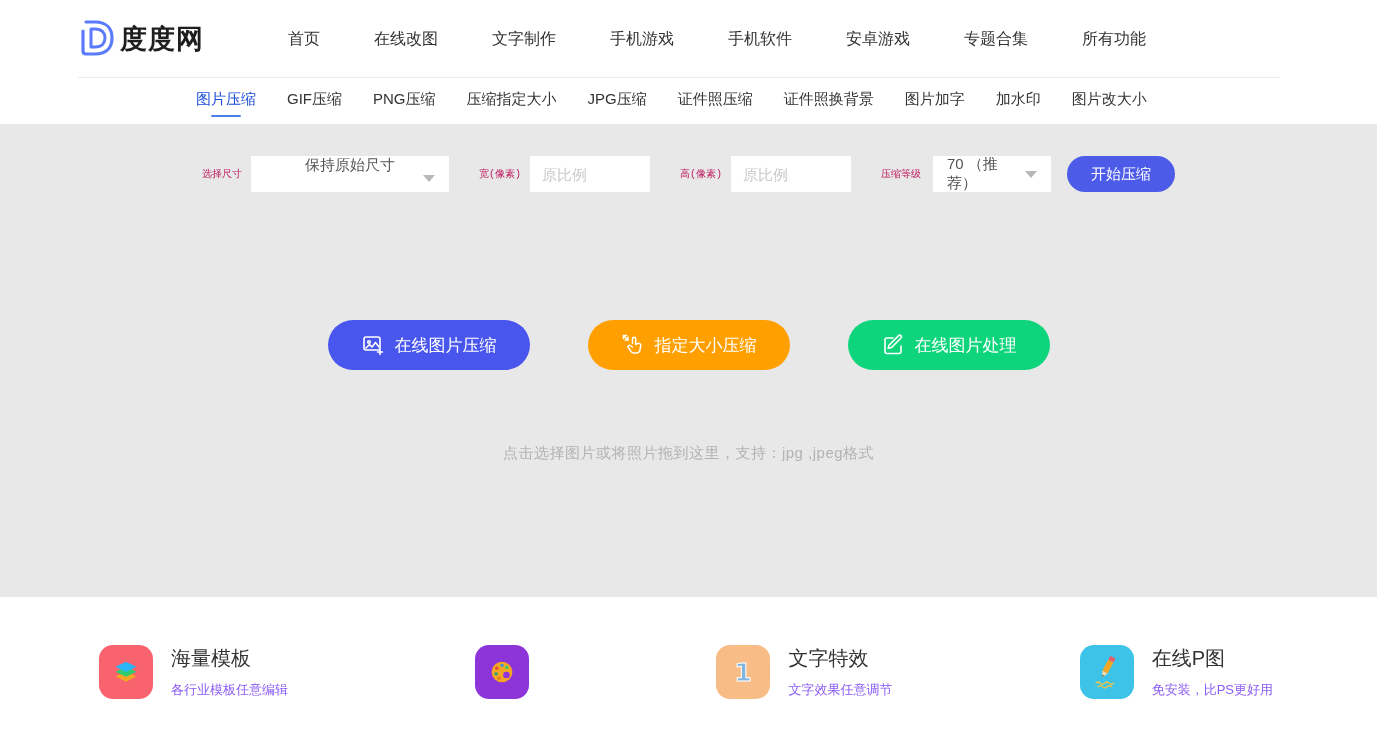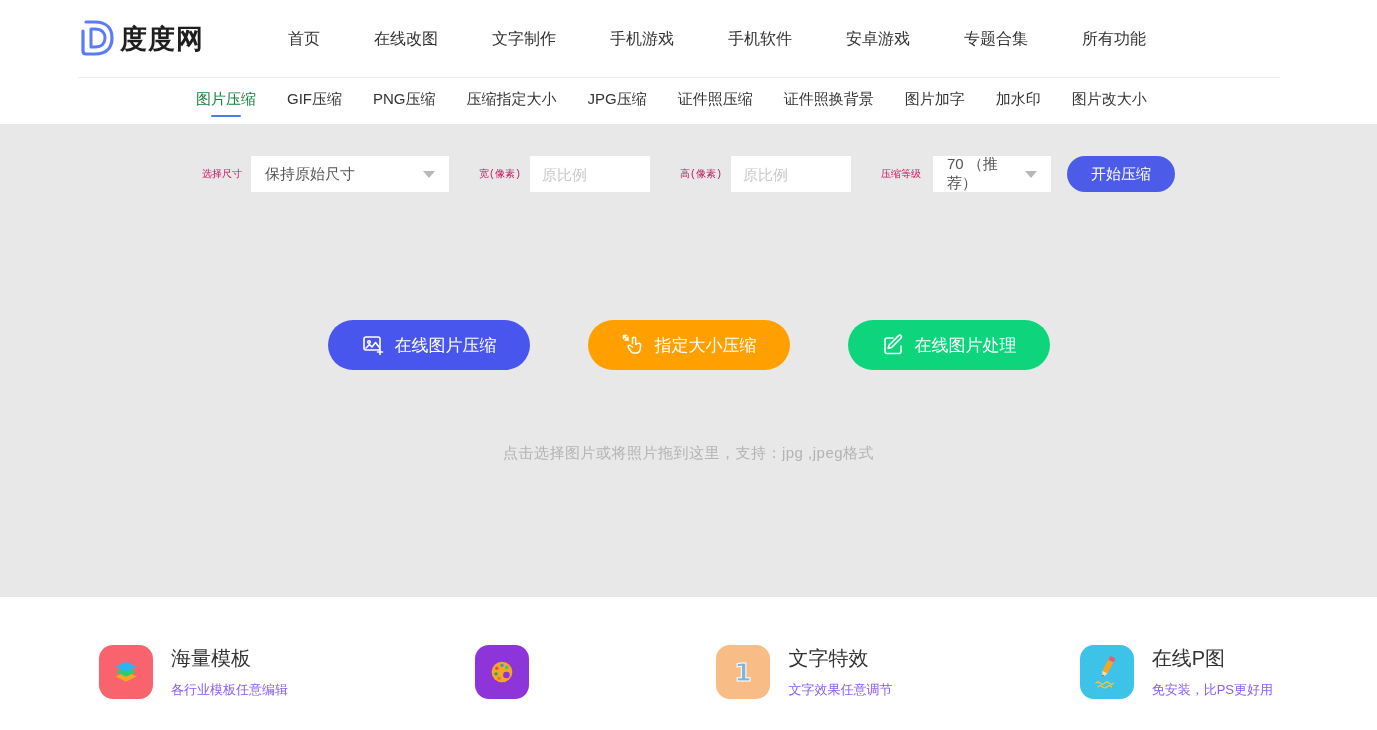--- a/index.html
+++ b/index.html
@@ -10,29 +10,29 @@
   .header { height:78px; display:flex; align-items:center; padding-left:78px; position:relative; background:#fff; }
   .header::after { content:""; position:absolute; left:78px; right:97px; bottom:0; height:1px; background:#ececec; }
   .logo { display:flex; align-items:center; gap:6px; cursor:pointer;font-family:Liberation Serif, serif; }
   .logo-text { font-size:27px; font-weight:bold; color:#1e1e1e; letter-spacing:1px; }
   .main-nav { display:flex; margin-left:84px; gap:54px; }
   .main-nav a { font-size:16px; color:#333; text-decoration:none; cursor:pointer; }
 
   
   .subnav { height:46px; display:flex; align-items:center; padding-left:196px; gap:31px; background:#fff; }
   .subnav a { font-size:15px; color:#333; text-decoration:none; cursor:pointer; position:relative; padding:6px 0 10px; }
-  .subnav a.active { color:#15803d; }
+  .subnav a.active { color:#1d4ed8; }
   .subnav a.active::after { content:""; position:absolute; left:50%; transform:translateX(-50%); bottom:2px; width:30px; height:2px; background:#4a7fe8; border-radius:1px; }
 
   
   .workspace { height:473px; background:#e8e8e8; padding-top:32px; }
   .toolbar { display:flex; align-items:center; justify-content:center; }
   .lbl { font-size:10px; color:#be185d; white-space:nowrap;font-family:Liberation Mono, monospace; }
   .sel { height:36px; background:#fff; display:flex; align-items:center; padding:0 14px; font-size:15px; color:#555; cursor:pointer; position:relative; margin-left:9px; }
-  .sel-size { width:198px; }
+  .sel-size { width:198px;flex-direction:column; }
   .sel-level { width:118px; margin-left:12px; }
   .sel .caret { margin-left:auto; width:0; height:0; border-left:6px solid transparent; border-right:6px solid transparent; border-top:7px solid #b8b8b8; }
   .gap30 { width:30px; }
   .txt { height:36px; width:120px; border:none; outline:none; background:#fff; padding:0 12px; font-size:15px; color:#555; margin-left:9px; font-family:inherit; }
   .txt::placeholder { color:#c9c9c9; }
   .start-btn { height:36px; padding:0 24px; margin-left:16px; border:none; border-radius:18px; background:#4c5ce8; color:#fff; font-size:15px; cursor:pointer; font-family:inherit; }
 
   .actions { display:flex; justify-content:center; gap:58px; margin-top:128px; }
   .action-btn { height:50px; border:none; border-radius:25px; color:#fff; font-size:17px; display:flex; align-items:center; gap:10px; padding:16px 33px; cursor:pointer; font-family:inherit; }
   .action-btn svg { flex:0 0 auto; }

